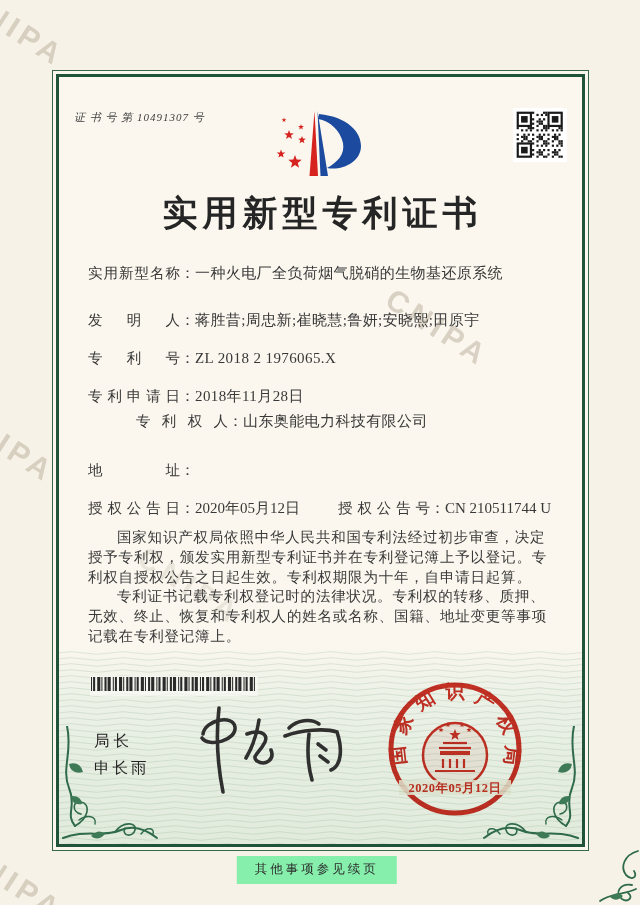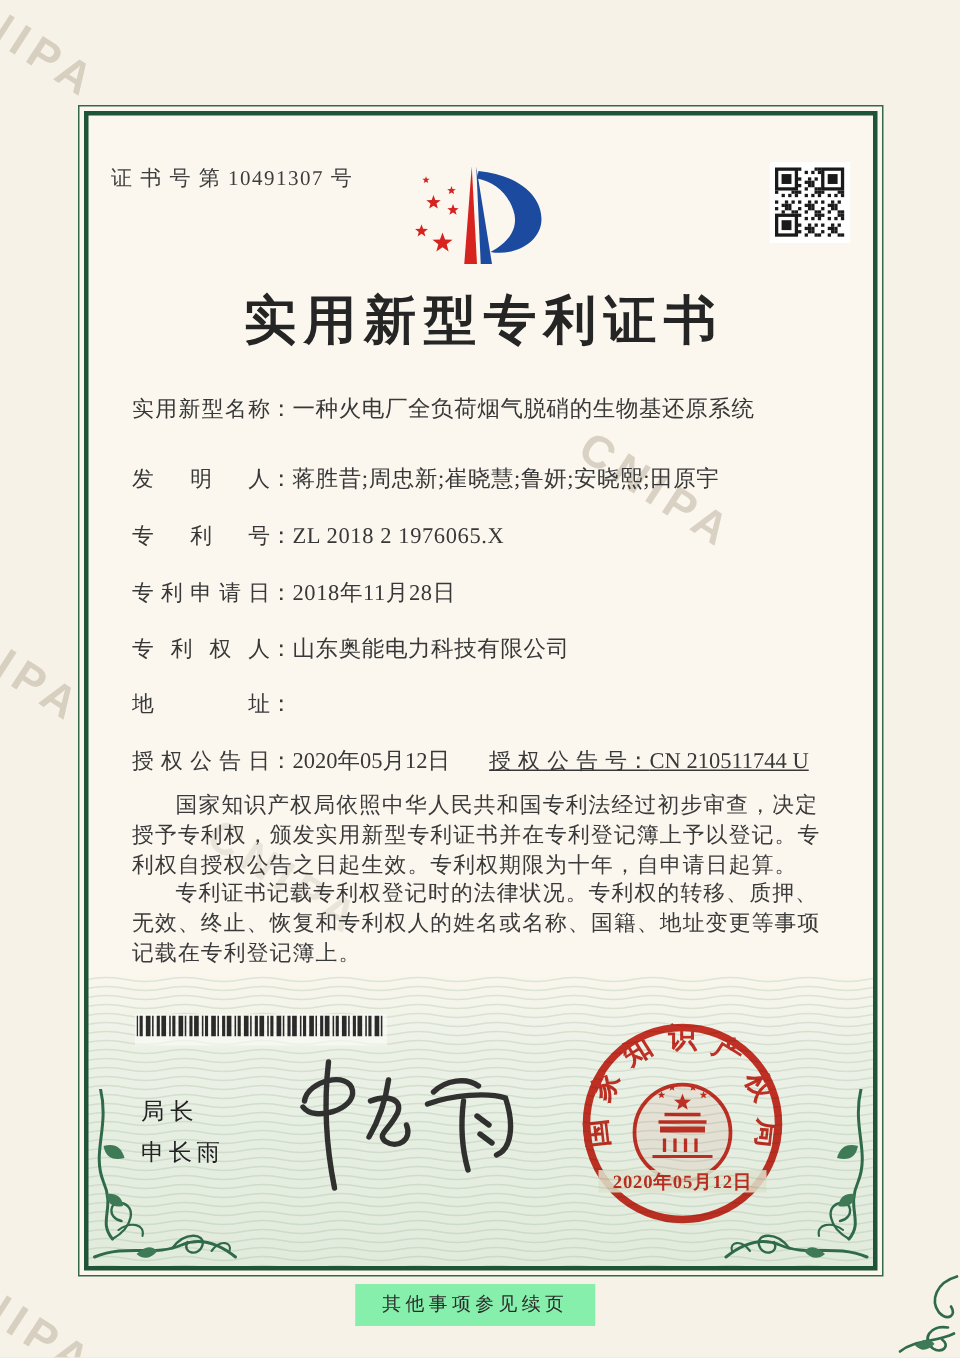--- a/index.html
+++ b/index.html
@@ -22,21 +22,21 @@
     position:absolute;left:52px;top:70px;width:529px;height:773px;
     border:1px solid #34684a;padding:3px;z-index:3;pointer-events:none;
   }
   .frame-borders .inner{width:100%;height:100%;border:3px solid #1f5438;box-sizing:border-box;}
   .green-band{
     position:absolute;left:58px;top:645px;width:525px;height:201px;z-index:1;
     background:linear-gradient(180deg, rgba(233,240,229,0) 0%, rgba(233,240,229,0.75) 22%, #e6eee2 55%, #e1ebdc 100%);
   }
   .green-band svg{position:absolute;left:0;top:0;opacity:.55;}
   
-  .cert-no{position:absolute;left:74px;top:110px;font-size:14px;letter-spacing:1px;color:#3d3d3d;z-index:4;}
+  .cert-no{position:absolute;left:74px;top:110px;font-size:11px;letter-spacing:1px;color:#3d3d3d;z-index:4;font-style:italic;}
   .logo{position:absolute;left:268px;top:104px;z-index:4;}
   .qr{position:absolute;left:513px;top:108px;z-index:4;}
   .title{
     position:absolute;left:0;top:190px;width:640px;text-align:center;z-index:4;
     font-size:35px;font-weight:700;letter-spacing:5px;color:#252525;text-indent:5px;
   }
   .fields{position:absolute;left:88px;top:0;width:470px;z-index:4;font-size:15px;color:#383838;}
   .row{position:absolute;left:0;display:flex;line-height:19px;}
   .row .lbl{
     display:inline-block;width:92px;font-size:14.5px;
@@ -298,36 +298,36 @@
     <div class="row" style="top:349px;">
       <span class="lbl">专利号</span>
         <span class="colon">：</span>
         <span class="val">ZL 2018 2 1976065.X</span>
     </div>
     <div class="row" style="top:387px;">
       <span class="lbl">专利申请日</span>
         <span class="colon">：</span>
         <span class="val">2018年11月28日</span>
     </div>
-    <div class="row" style="top:424px;">
+    <div class="row" style="top:412px;margin-left:48px;">
       <span class="lbl">专利权人</span>
         <span class="colon">：</span>
         <span class="val">山东奥能电力科技有限公司</span>
     </div>
     <div class="row" style="top:461px;">
       <span class="lbl">地址</span>
         <span class="colon">：</span>
     </div>
     <div class="row2" style="top:499px;">
       <span class="pair">
         <span class="lbl">授权公告日</span>
           <span class="colon">：</span>
           <span class="val">2020年05月12日</span>
       </span>
-      <span class="pair" style="margin-left:26px;text-decoration:underline;">
+      <span class="pair" style="margin-left:38px;">
         <span class="lbl">授权公告号</span>
           <span class="colon">：</span>
           <span class="val">CN 210511744 U</span>
       </span>
     </div>
   </div>
 
   <div class="body-text">
     <p>国家知识产权局依照中华人民共和国专利法经过初步审查，决定授予专利权，颁发实用新型专利证书并在专利登记簿上予以登记。专利权自授权公告之日起生效。专利权期限为十年，自申请日起算。</p>
     <p>专利证书记载专利权登记时的法律状况。专利权的转移、质押、无效、终止、恢复和专利权人的姓名或名称、国籍、地址变更等事项记载在专利登记簿上。</p>

